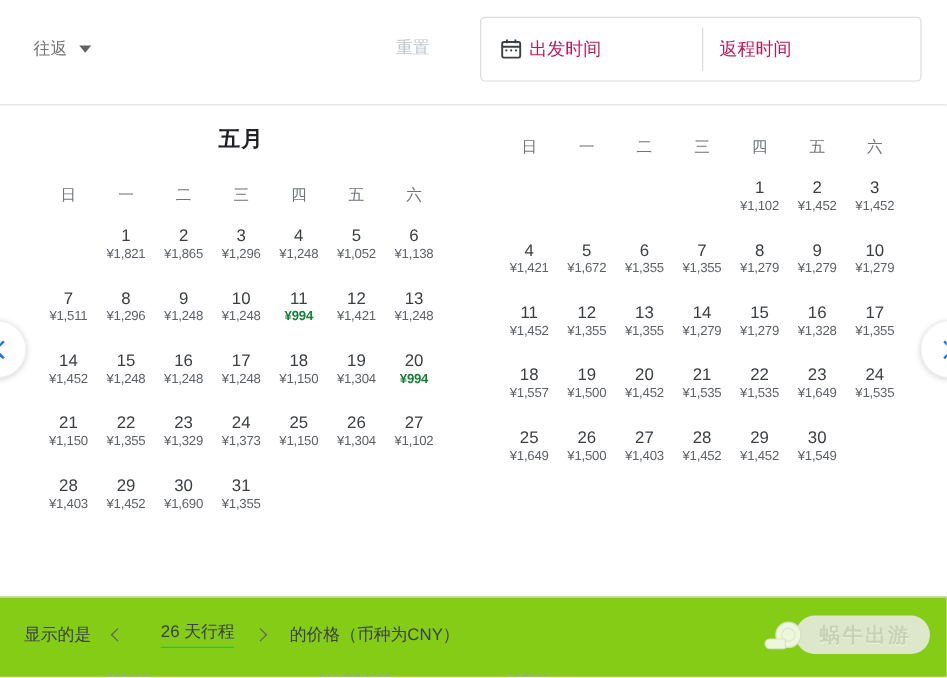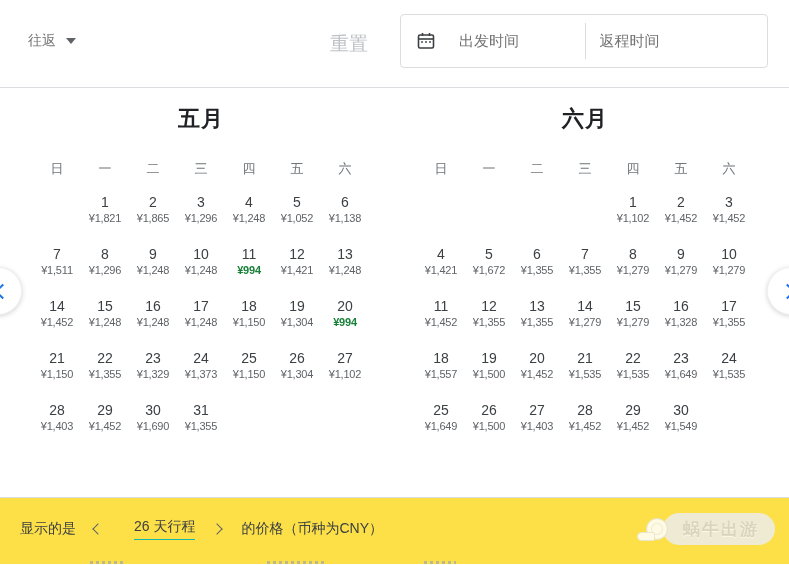--- a/index.html
+++ b/index.html
@@ -14,39 +14,39 @@
   .topbar { position:relative; height:88px; border-bottom:1px solid #dadce0; background:#fff; }
   .trip-type {
     position:absolute; left:28px; top:30px; display:flex; align-items:center; gap:10px;
     font-size:14px; color:#737373; cursor:pointer; background:none; border:none; height:22px;
   }
   .caret {
     width:0; height:0; border-left:5px solid transparent; border-right:5px solid transparent;
     border-top:6px solid #5f6368; display:inline-block;
   }
   .reset-btn {
-    position:absolute; left:330px; top:31px; font-size:19px; color:#bdc1c6;
+    position:absolute; left:330px; top:31px; font-size:14px; color:#bdc1c6;
     background:none; border:none; cursor:default; font-family:inherit;
   }
   .date-box {
     position:absolute; left:400px; top:14px; width:368px; height:54px;
     border:1px solid #dadce0; border-radius:4px; background:#fff; display:flex; align-items:stretch;
   }
-  .date-field { flex:1; display:flex; align-items:center; gap:24px; padding-left:16px; cursor:pointer; font-size:15px; color:#737373;font-family:Liberation Mono, monospace; }
+  .date-field { flex:1; display:flex; align-items:center; gap:6px; padding-left:16px; cursor:pointer; font-size:15px; color:#be185d;font-family:Liberation Mono, monospace; }
   .date-field.return { padding-left:14px; }
   .vdiv { width:1px; background:#dadce0; margin:8px 0; }
   .cal-icon { width:18px; height:18px; flex:0 0 18px; }
   .cal-icon svg { display:block; }
 
   
   .cal-area { position:relative; height:409px; background:#fff; }
   .month { position:absolute; top:0; width:336px; }
   .month.may  { left:33px; }
   .month.june { left:417px; }
-  .month-title { text-align:center; font-size:22px; color:#202124; margin-top:16px; letter-spacing:1px; }
+  .month-title { text-align:center; font-size:18px; color:#202124; margin-top:16px; letter-spacing:1px; }
   .weekday-row, .day-grid { display:grid; grid-template-columns:repeat(7,48px); }
   .weekday-row { margin-top:24px; }
   .weekday { text-align:center; font-size:13px; color:#70757a; height:22px; line-height:22px; }
   .day-grid { margin-top:12px; }
   .day-cell {
     height:52px; display:flex; flex-direction:column; align-items:center;
     justify-content:flex-start; cursor:pointer; padding-top:2px;
   }
   .day-cell.empty { cursor:default; }
   .day-num { font-size:14px; color:#3c4043; line-height:17px; }
@@ -59,21 +59,21 @@
     border:1px solid #f1f1f1; box-shadow:0 1px 5px rgba(0,0,0,.18); cursor:pointer;
     top:179px; display:flex; align-items:center; justify-content:center; padding:0;
   }
   .nav-circle.prev { left:-26px; }
   .nav-circle.next { right:-26px; }
   .nav-chev { width:11px; height:11px; border-left:2px solid #1a73e8; border-bottom:2px solid #1a73e8; display:block; }
   .nav-chev.left  { transform:rotate(45deg); margin-left:8px; }
   .nav-chev.right { transform:rotate(225deg); margin-right:8px; }
 
   
-  .footer { position:relative; height:67px; border-top:1px solid #dadce0; background:#fde047; }
+  .footer { position:relative; height:67px; border-top:1px solid #dadce0; background:#84cc16; }
   .footer-line { position:absolute; left:20px; top:20px; display:flex; align-items:center; font-size:14px; color:#3c4043; }
   .footer-line .gap-s { margin:0 14px; }
   .chev-btn { background:none; border:none; cursor:pointer; padding:4px; display:flex; align-items:center; }
   .chev { width:8px; height:8px; border-left:1.6px solid #5f6368; border-bottom:1.6px solid #5f6368; display:block; }
   .chev.left  { transform:rotate(45deg); }
   .chev.right { transform:rotate(225deg); }
   .trip-length { border-bottom:1px solid #14b8a6; padding-bottom:3px; margin:0 14px; cursor:pointer; }
 
   
   .watermark { position:absolute; right:14px; top:15px; display:flex; align-items:center; opacity:.85; }
@@ -267,21 +267,20 @@
             <span class="day-num">30</span>
             <span class="day-price">¥1,690</span>
           </div>
           <div class="day-cell">
             <span class="day-num">31</span>
             <span class="day-price">¥1,355</span>
           </div>
         </div>
     </section>
     <section class="month june">
-      <h2 class="month-title">六月</h2>
       <div class="weekday-row">
           <div class="weekday">日</div>
           <div class="weekday">一</div>
           <div class="weekday">二</div>
           <div class="weekday">三</div>
           <div class="weekday">四</div>
           <div class="weekday">五</div>
           <div class="weekday">六</div>
         </div>
       <div class="day-grid">

